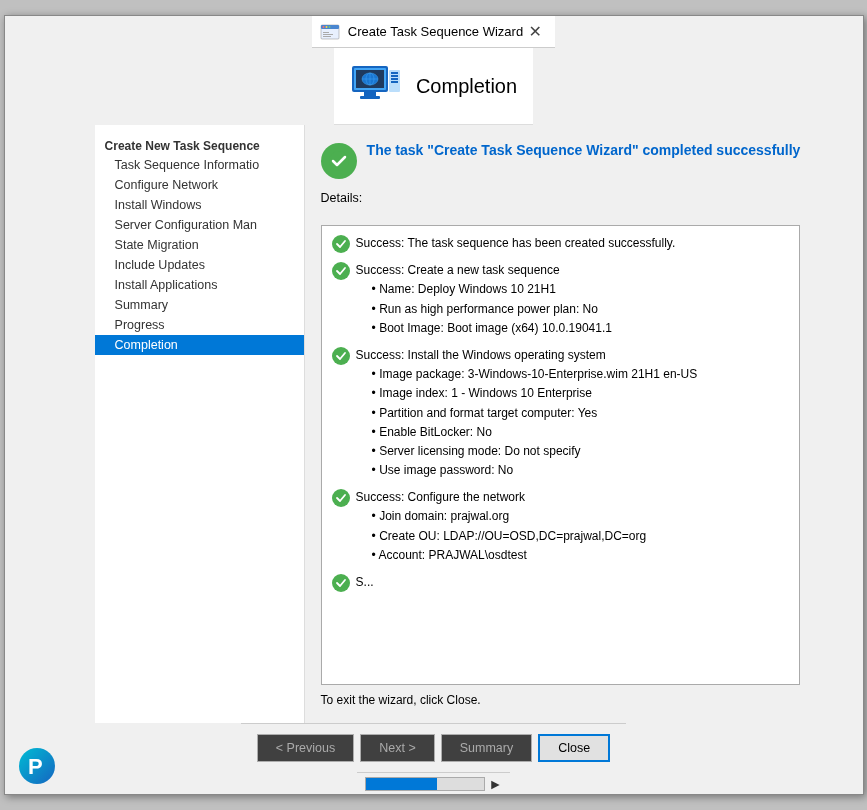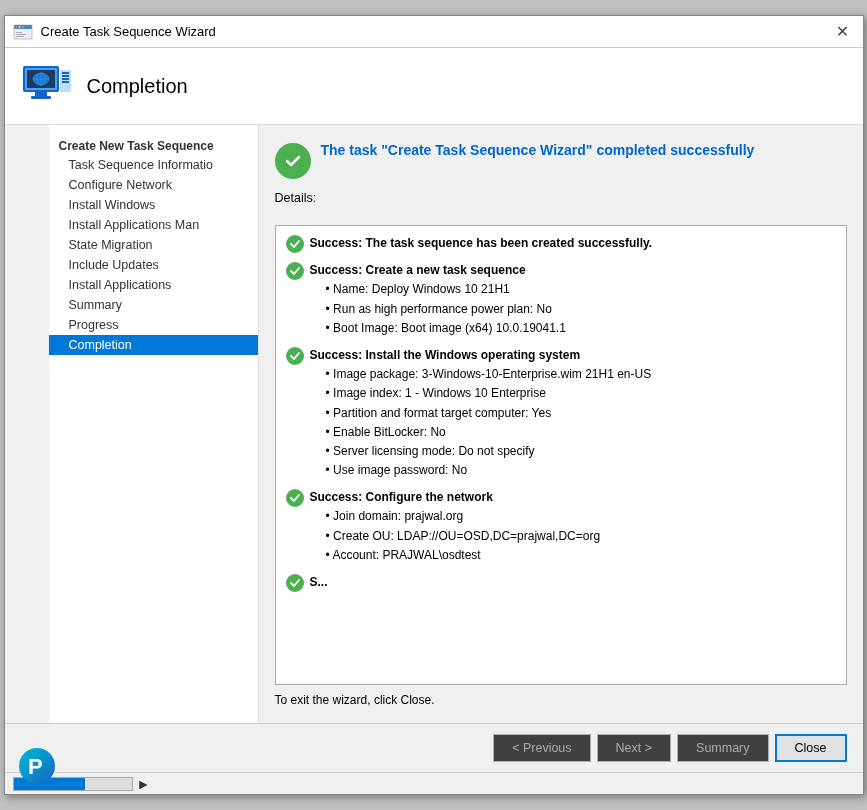--- a/index.html
+++ b/index.html
@@ -15,20 +15,21 @@
       overflow: hidden;
     }
     .window {
       width: 860px;
       height: 780px;
       background: #f0f0f0;
       border: 1px solid #888;
       box-shadow: 2px 2px 8px rgba(0,0,0,0.4);
       display: flex;
       flex-direction: column;
+      align-items: center;
     }
     .title-bar {
       background: white;
       height: 32px;
       display: flex;
       align-items: center;
       padding: 0 8px;
       border-bottom: 1px solid #ccc;
       flex-shrink: 0;
     }
@@ -171,21 +172,21 @@
       background: #4caf50;
       display: flex;
       align-items: center;
       justify-content: center;
       flex-shrink: 0;
       margin-right: 6px;
       margin-top: 1px;
     }
     .entry-icon svg { width: 12px; height: 12px; }
     .entry-content { flex: 1; }
-    .entry-title { font-weight: bold; }
+    .entry-title { font-weight: normal; }
     .bullet-item { padding-left: 16px; }
     .bullet-item::before { content: "• "; }
 
     .footer-note {
       margin-top: 8px;
       font-size: 12px;
       color: #000;
     }
 
     .button-bar {
@@ -289,21 +290,21 @@
     <span class="header-title">Completion</span>
   </div>
 
   <div class="content-area">
 
     <div class="sidebar">
       <div class="sidebar-group-label">Create New Task Sequence</div>
       <div class="sidebar-item">Task Sequence Informatio</div>
       <div class="sidebar-item">Configure Network</div>
       <div class="sidebar-item">Install Windows</div>
-      <div class="sidebar-item">Install Applications Man</div>
+      <div class="sidebar-item">Server Configuration Man</div>
       <div class="sidebar-item">State Migration</div>
       <div class="sidebar-item">Include Updates</div>
       <div class="sidebar-item">Install Applications</div>
       <div class="sidebar-item">Summary</div>
       <div class="sidebar-item">Progress</div>
       <div class="sidebar-item active">Completion</div>
     </div>
 
     <div class="main-panel">
 

